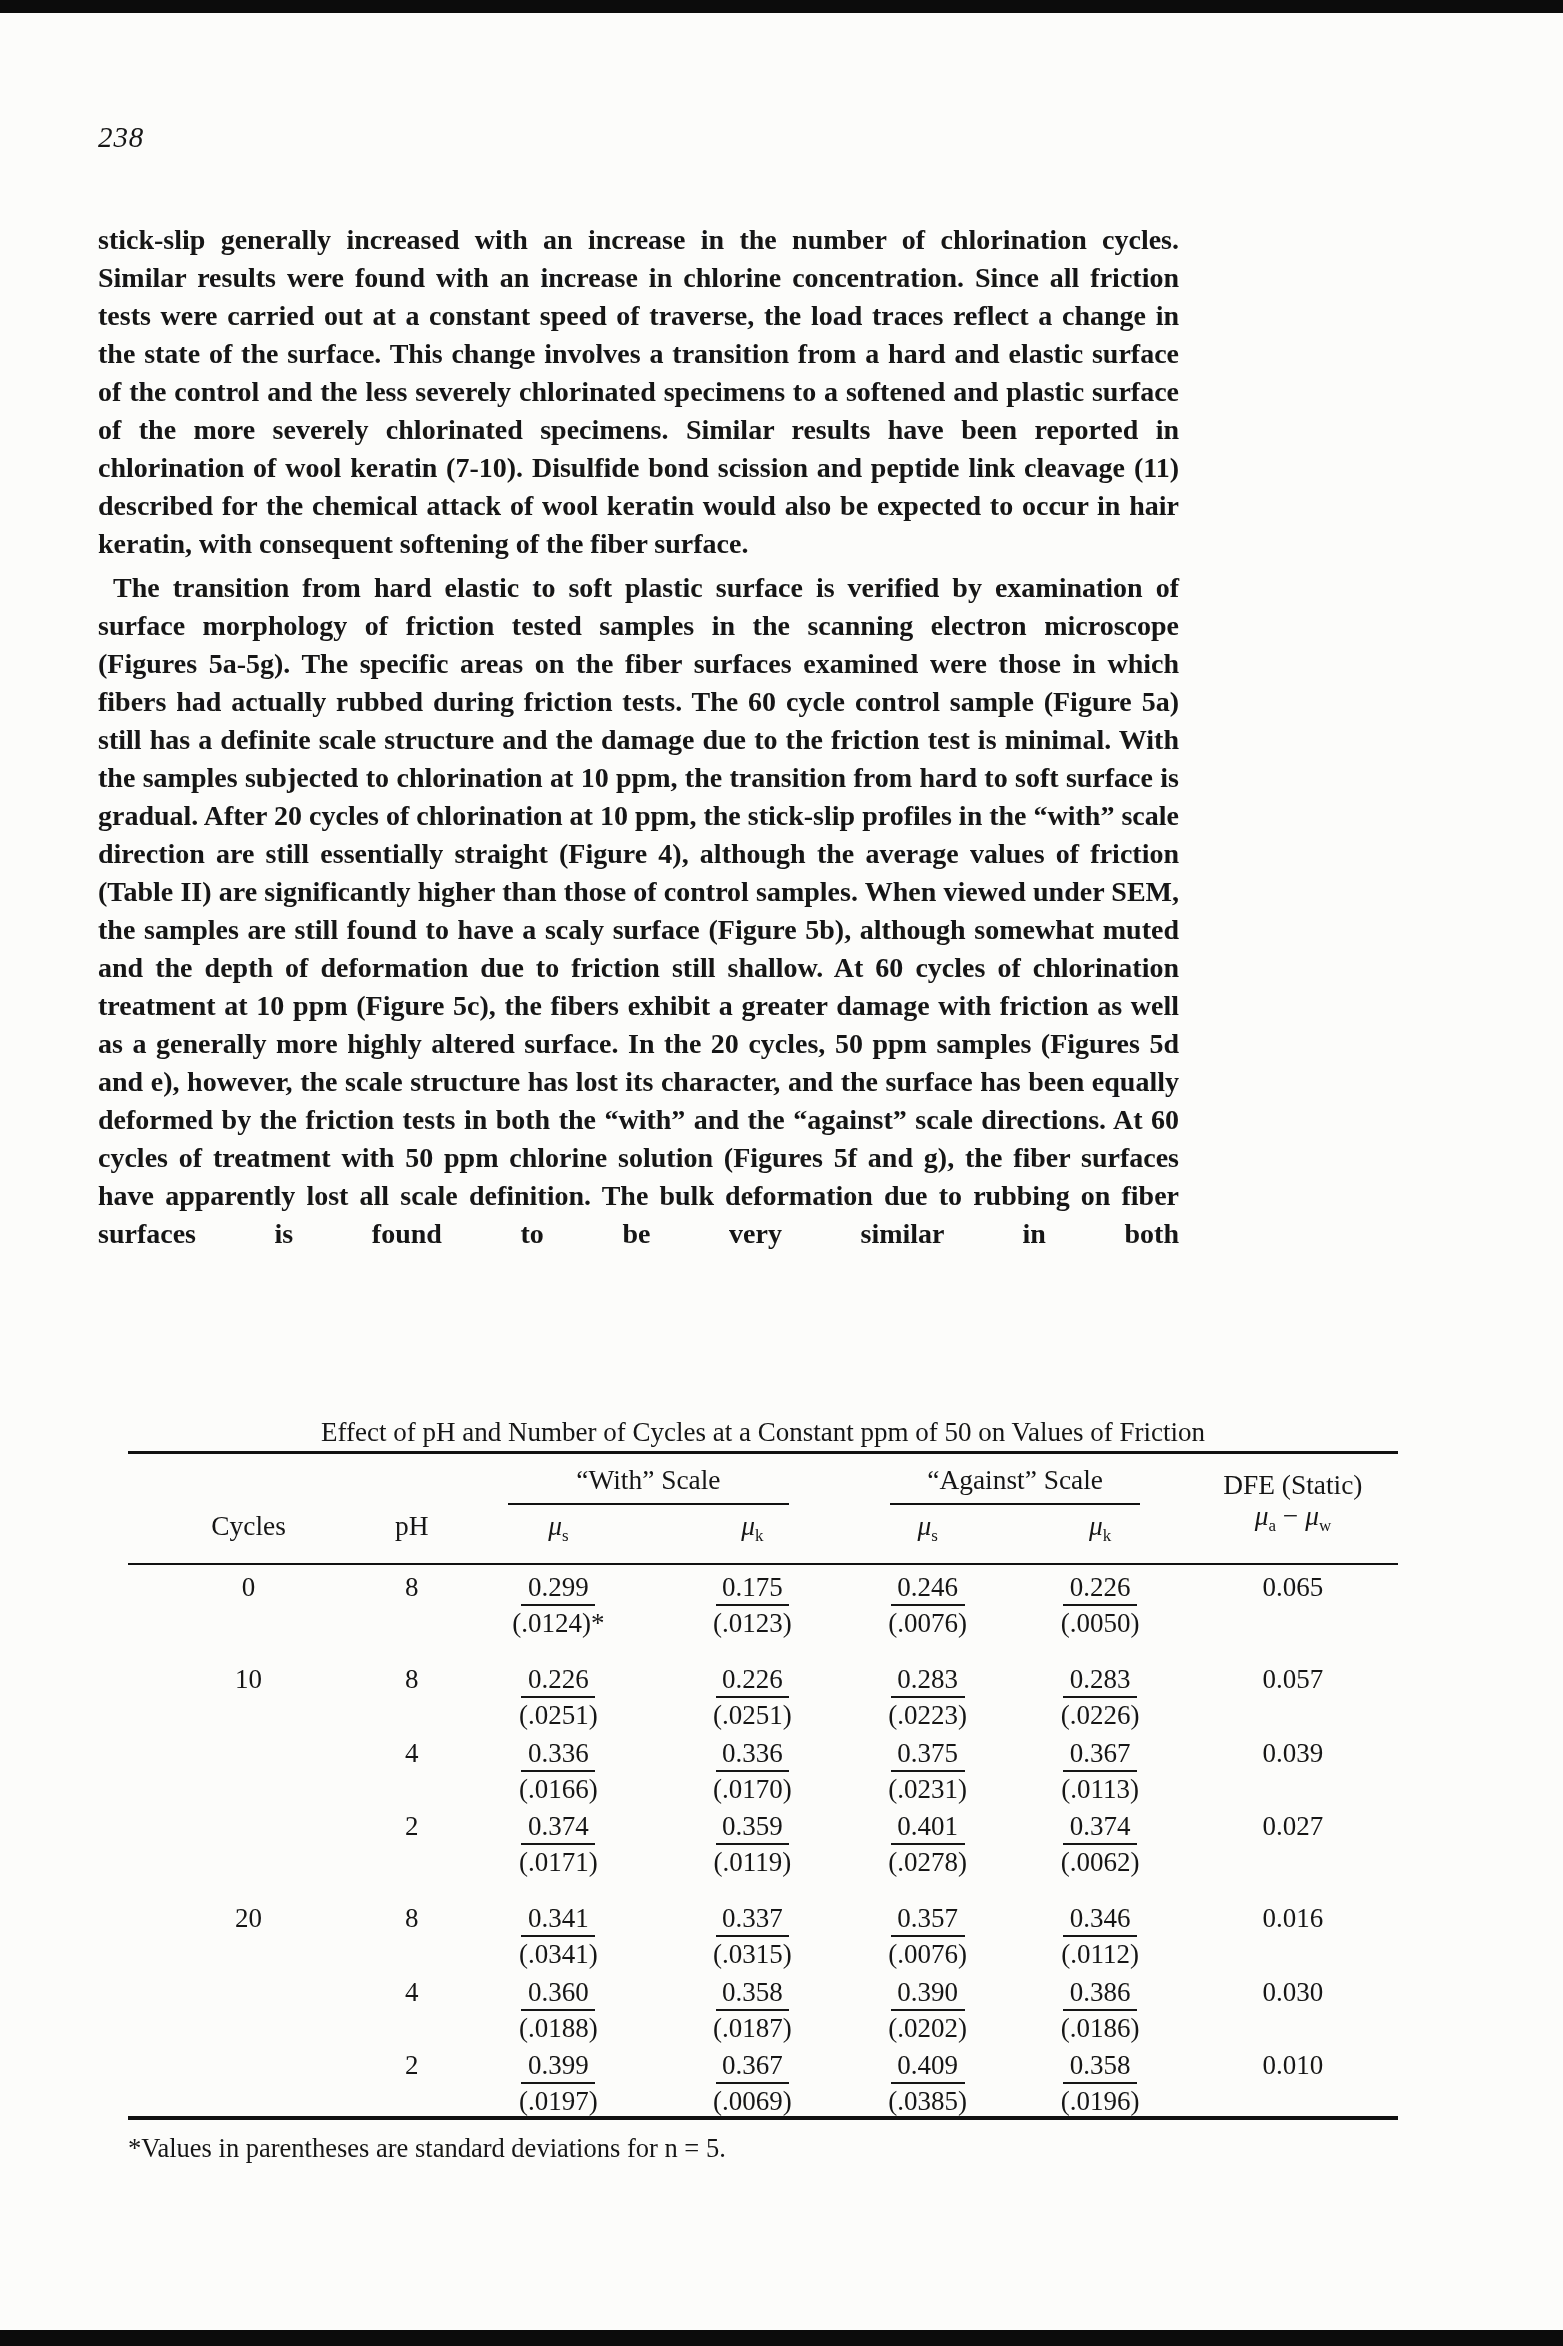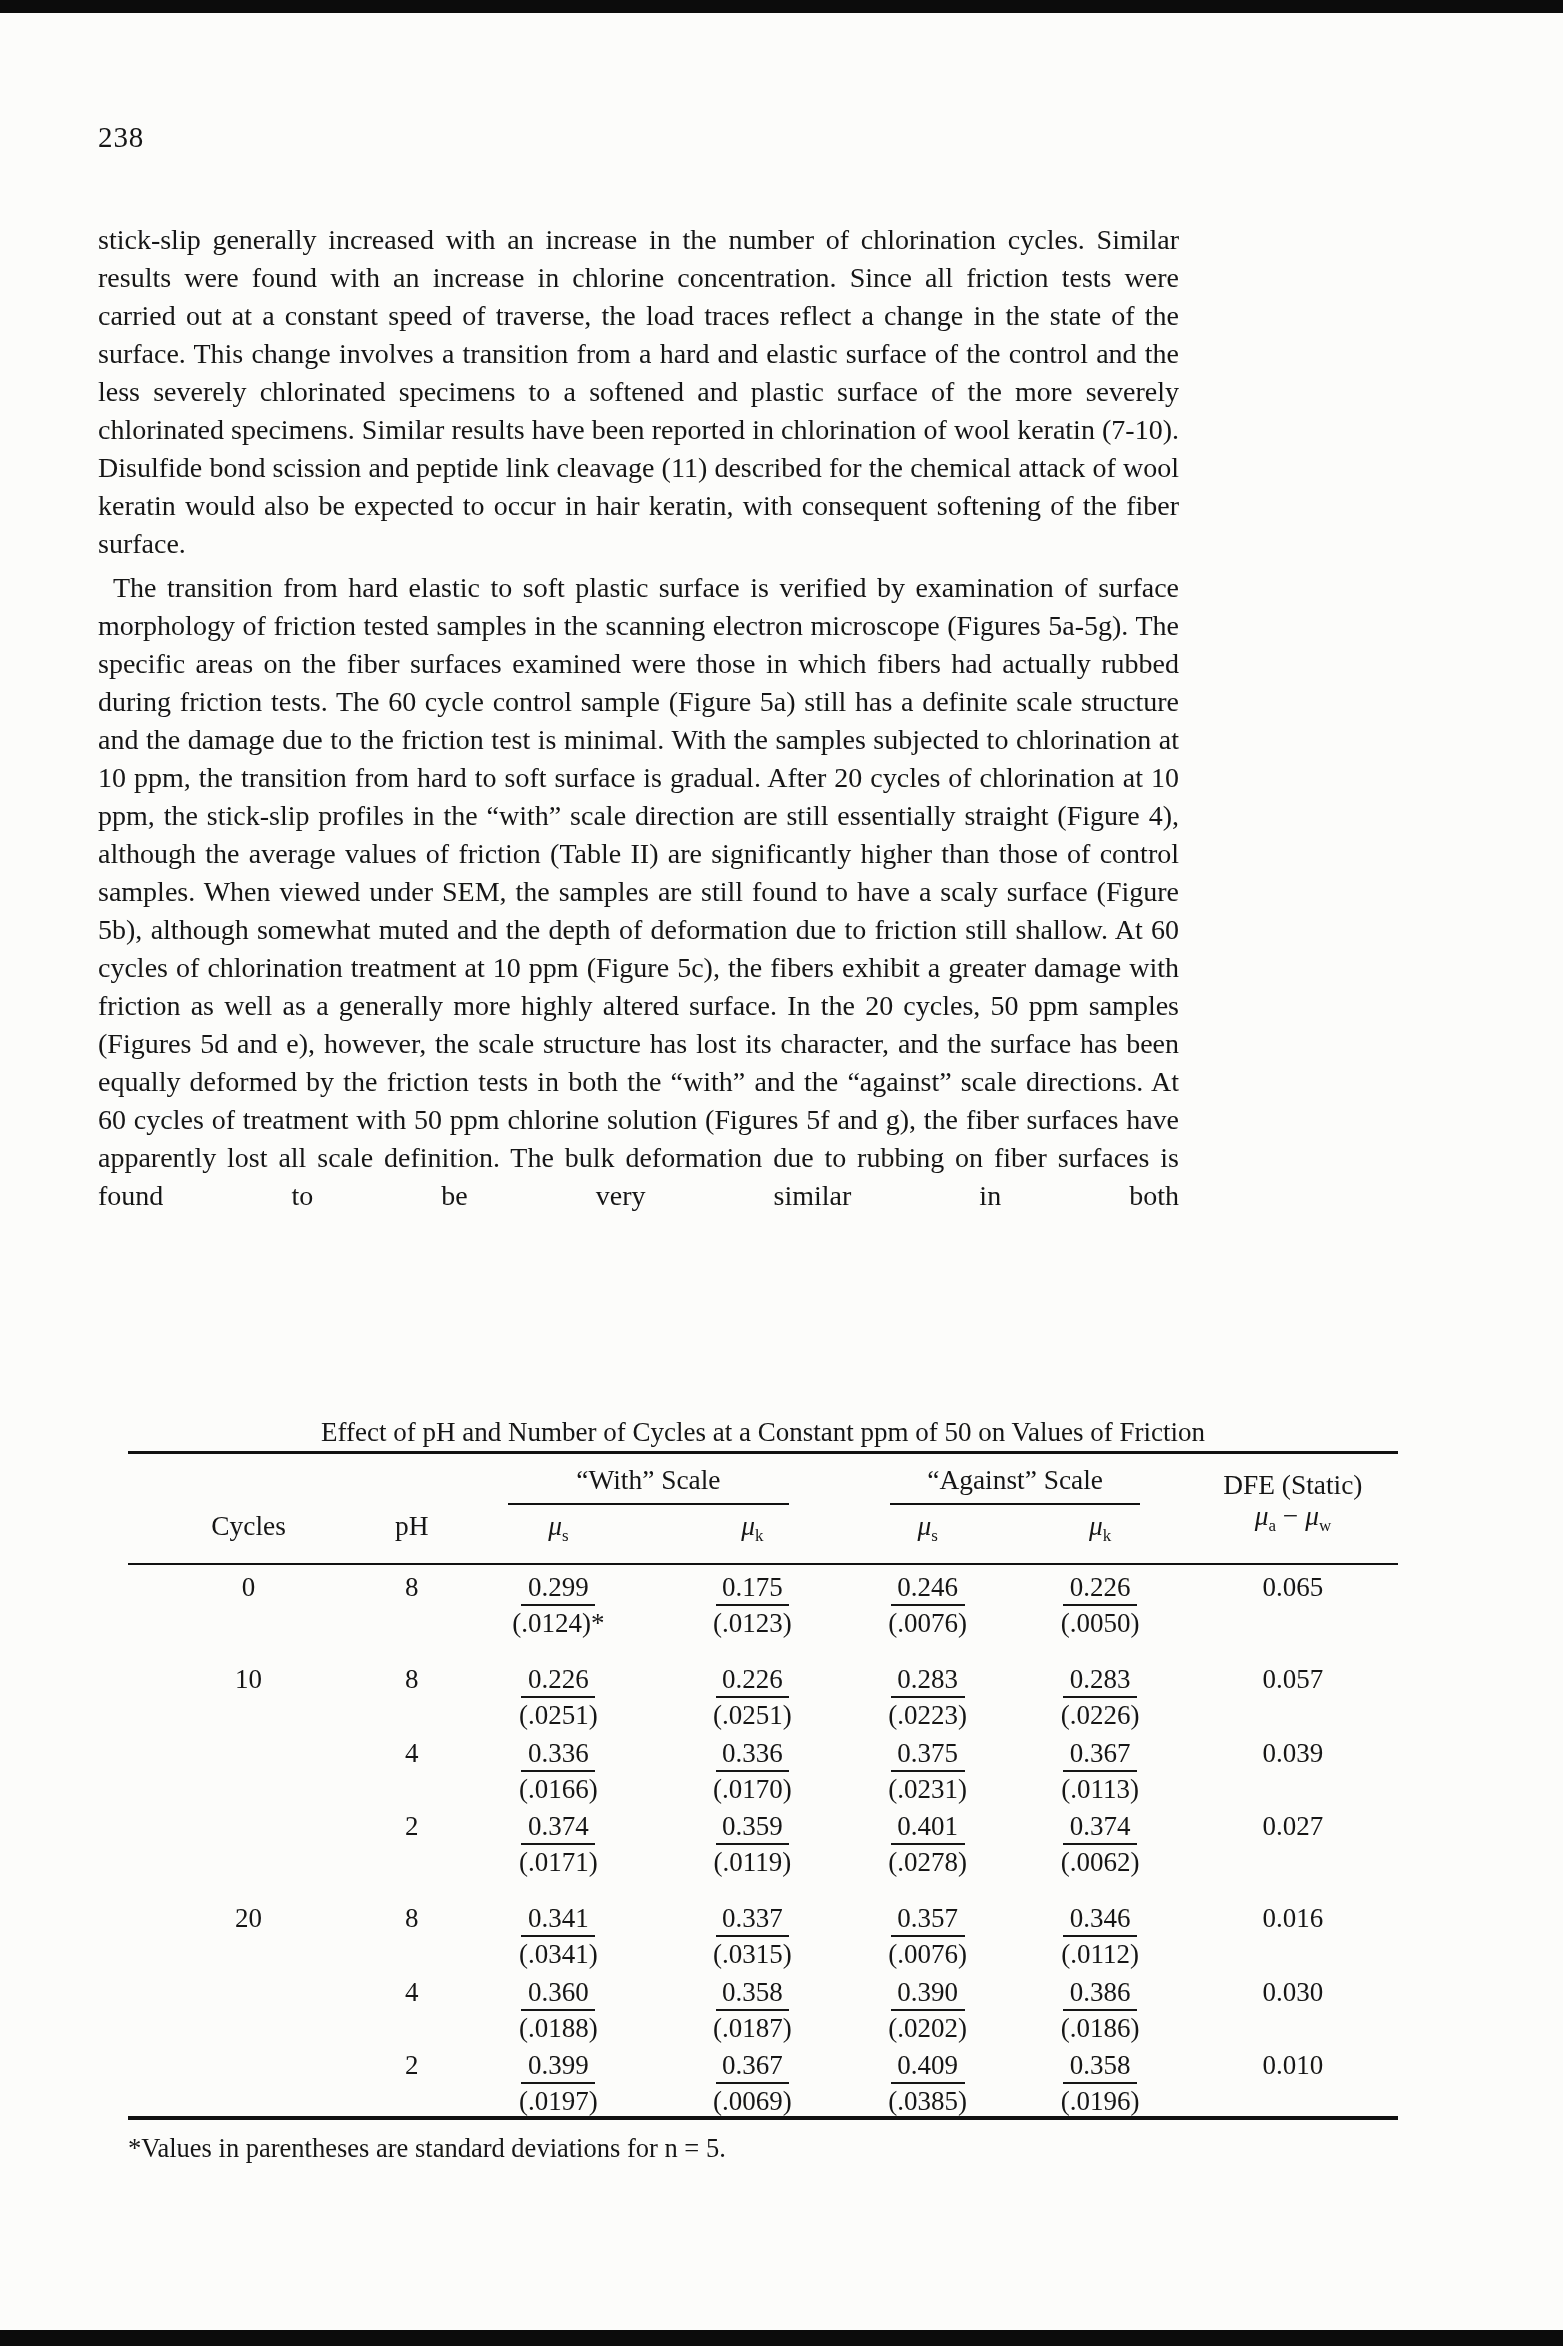--- a/index.html
+++ b/index.html
@@ -13,30 +13,30 @@
   }
   .scan-bar{position:absolute;left:0;width:100%;background:#0c0c0c;}
   .scan-bar.top{top:0;height:13.2px;}
   .scan-bar.bottom{top:2330px;height:16px;}
 
   
   .running-head{
     position:absolute;top:121px;left:98px;width:1081px;
     display:flex;align-items:baseline;
   }
-  .page-num{font-size:29px;letter-spacing:0.9px;}
+  .page-num{font-size:29px;letter-spacing:0.9px;font-style:italic;}
   .journal-title{font-size:27.4px;letter-spacing:2.4px;margin-left:62px;word-spacing:5.7px;}
 
   
   .bodytext{
     position:absolute;top:221px;left:98px;width:1081px;
     font-size:28px;line-height:38px;
     text-align:justify;
   }
-  .bodytext p{margin:0;}
+  .bodytext p{margin:0;font-weight:bold;}
   .bodytext p.p2{margin-top:5.7px;text-indent:15px;text-align-last:justify;}
 
   
   .table-wrap{position:absolute;top:1414px;left:128px;width:1270px;}
   .tbl-title{text-align:center;font-weight:bold;font-size:28px;}
   .tbl-sub{text-align:center;font-size:27px;margin-top:3px;}
   table.tbl{
     width:100%;margin-top:3px;
     border-collapse:collapse;table-layout:fixed;
     border-top:3.8px solid #111;

